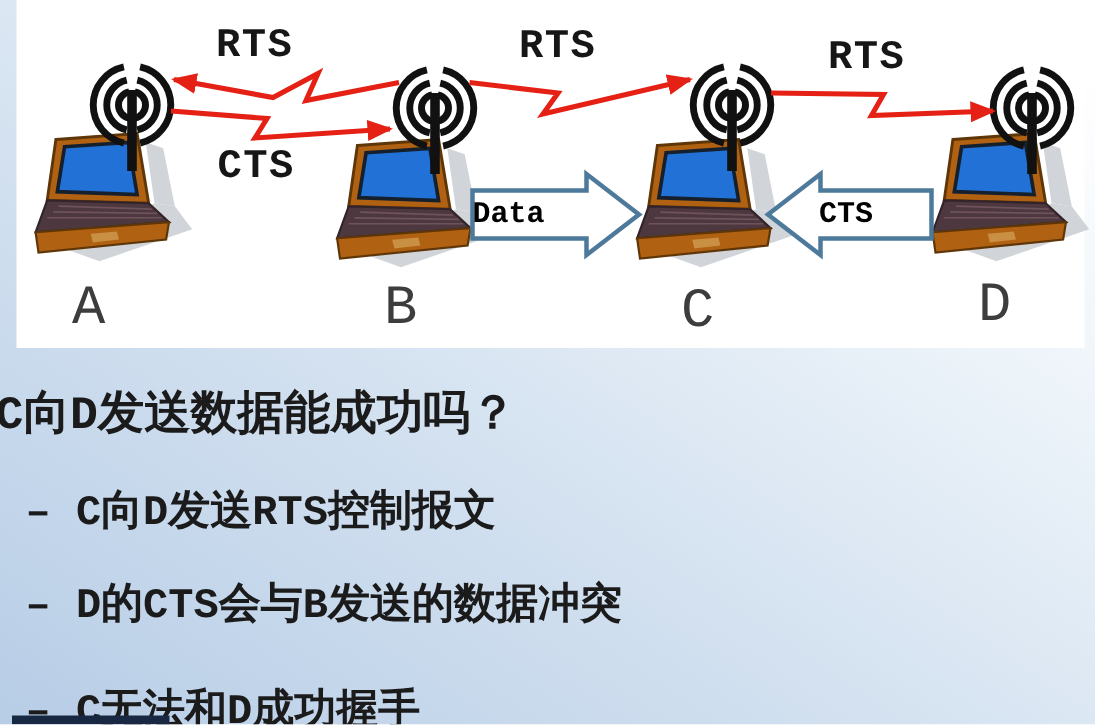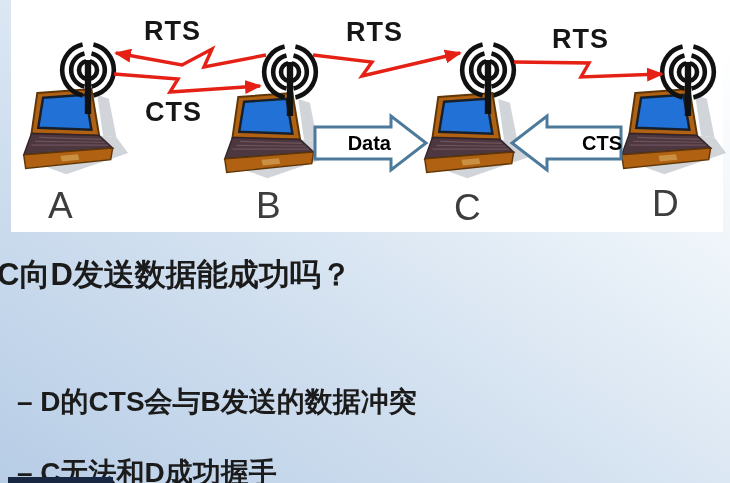--- a/index.html
+++ b/index.html
@@ -1,30 +1,30 @@
 <!DOCTYPE html>
 <html><head>
 <meta charset="utf-8">
 <style>
   html,body { margin:0; padding:0; }
   .slide {
     position:relative; width:730px; height:483px; overflow:hidden;
     background: linear-gradient(to top right, #b7cde6 0%, #d3e1f0 40%, #ecf3f9 70%, #ffffff 95%);
-    font-family:Liberation Sans, sans-serif;
+    font-family:Liberation Mono, monospace;
   }
   .diagram-box {
     position:absolute; left:11px; top:0; width:712px; height:232px;
     background:#ffffff;
   }
   .diagram-svg { position:absolute; left:0; top:0; width:730px; height:232px; }
   .sig-label {
     position:absolute; font-weight:bold; font-size:27px; color:#161616; letter-spacing:1px;
   }
   .block-label {
-    position:absolute; font-weight:bold; font-size:20px; color:#000; text-align:right; width:76px;
+    position:absolute; font-weight:bold; font-size:20px; color:#000; text-align:left; width:76px;
   }
   .node-label {
     position:absolute; font-size:37px; font-weight:400; color:#3d3d3d;
   }
   .heading {
     position:absolute; left:-3px; top:254px; font-size:31px; font-weight:700; color:#1b1b1b;
     white-space:nowrap;
   }
   .bullet {
     position:absolute; left:17px; font-size:28px; font-weight:700; color:#1b1b1b;
@@ -108,17 +108,18 @@
 
   <div class="block-label" style="left:315px; top:132px;">Data</div>
   <div class="block-label" style="left:546px; top:132px;">CTS</div>
 
   <div class="node-label" style="left:48px;  top:185px;">A</div>
   <div class="node-label" style="left:256px; top:185px;">B</div>
   <div class="node-label" style="left:454px; top:187px;">C</div>
   <div class="node-label" style="left:652px; top:183px;">D</div>
 
   <div class="heading">C向D发送数据能成功吗？</div>
+  <div class="bullet bullet-1">– C向D发送RTS控制报文</div>
   <div class="bullet bullet-2">– D的CTS会与B发送的数据冲突</div>
   <div class="bullet bullet-3">– C无法和D成功握手</div>
 
   <div class="footer-bar"></div>
 </div>
 
 </body></html>

